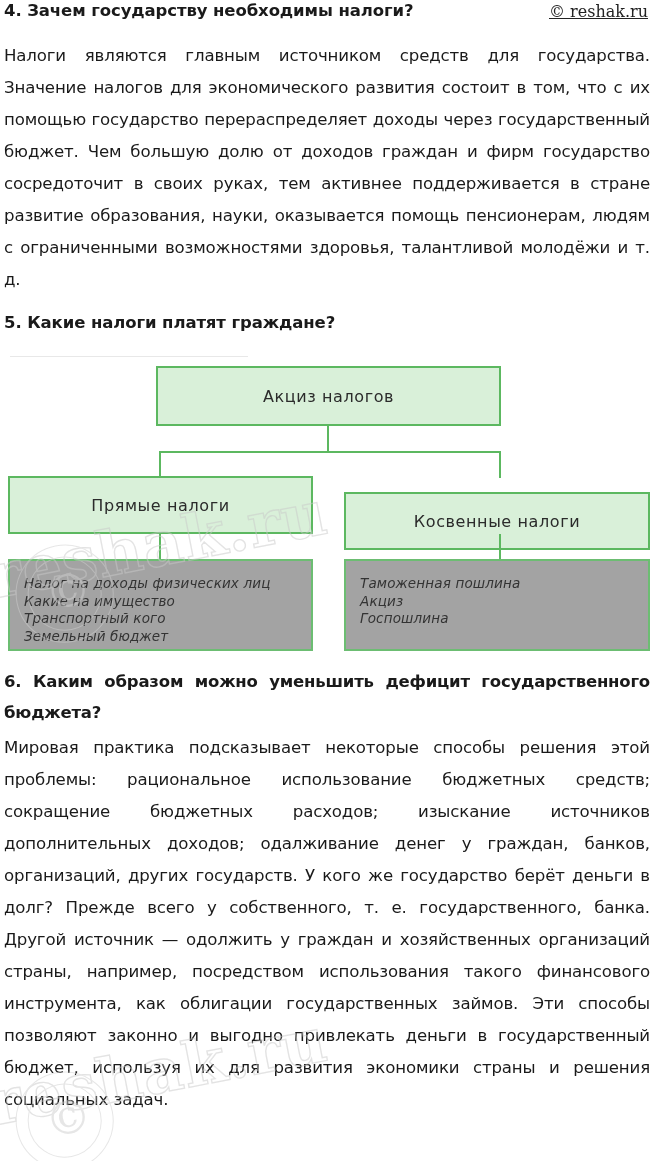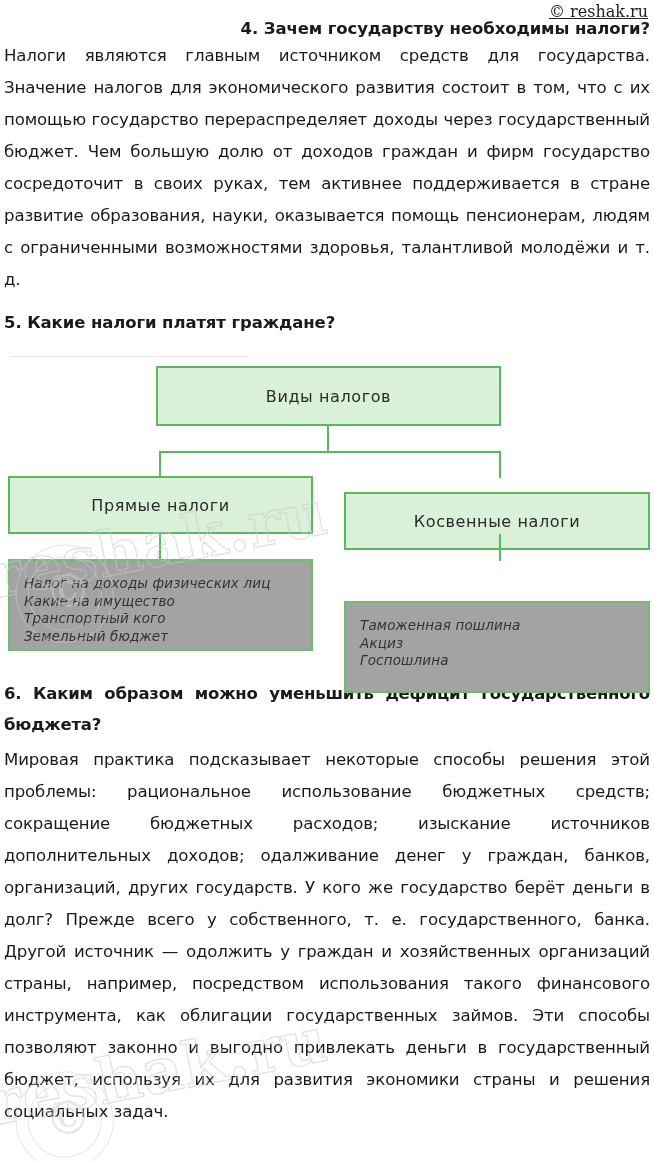--- a/index.html
+++ b/index.html
@@ -27,22 +27,21 @@
   .header-row {
     position: relative;
     height: 26px;
   }
   .q-heading {
     font-size: 16.5px;
     font-weight: bold;
     letter-spacing: -0.1px;
     line-height: 22px;
     margin: 0;
-    padding-top: 18px;
-    text-align: right;
+    padding-top: 0;
   }
   .copyright {
     position: absolute;
     right: 2px;
     top: 2px;
     font-family: "DejaVu Serif", "Liberation Serif", serif;
     font-size: 16px;
     color: #222;
     white-space: nowrap;
     text-decoration: underline;
@@ -66,21 +65,21 @@
     font-weight: bold;
     line-height: 29px;
     margin: 12px 0 17px 0;
     letter-spacing: -0.1px;
   }
 
   .q-heading-block {
     font-size: 16.5px;
     font-weight: bold;
     line-height: 31px;
-    margin: 24px 0 2px 0;
+    margin: 12px 0 2px 0;
     letter-spacing: -0.2px;
     text-align: justify;
     text-align-last: left;
   }
 
   
   .diagram-wrap {
     position: relative;
     width: 650px;
     height: 300px;
@@ -116,21 +115,21 @@
 
   .leafbox {
     position: absolute;
     box-sizing: border-box;
     background: #a3a3a3;
     border: 2px solid #6cbd72;
     padding: 14px 0 0 14px;
     font-style: italic;
   }
   .leafbox-left  { left: 4px;   top: 205px; width: 305px; height: 92px; }
-  .leafbox-right { left: 340px; top: 205px; width: 306px; height: 92px; margin-top: 42px; }
+  .leafbox-right { left: 340px; top: 205px; width: 306px; height: 92px; }
   .leaf-item {
     font-size: 13.5px;
     line-height: 17.5px;
     color: #333;
     letter-spacing: 0.15px;
     white-space: nowrap;
   }
 
   
   .conn {
@@ -185,21 +184,21 @@
   </div>
 
   <p class="body-par">Налоги являются главным источником средств для государства. Значение налогов для экономического развития состоит в том, что с их помощью государство перераспределяет доходы через государственный бюджет. Чем большую долю от доходов граждан и фирм государство сосредоточит в своих руках, тем активнее поддерживается в стране развитие образования, науки, оказывается помощь пенсионерам, людям с ограниченными возможностями здоровья, талантливой молодёжи и т. д.</p>
 
   <div class="q-heading2">5. Какие налоги платят граждане?</div>
 
   <div class="diagram-wrap">
     <div class="rule"></div>
 
     <div class="node node-root">
-      <span class="node-label">Виды налогов</span>
+      <span class="node-label">Акциз налогов</span>
     </div>
 
     <div class="conn conn-v-root"></div>
     <div class="conn conn-h-split"></div>
     <div class="conn conn-v-left"></div>
     <div class="conn conn-v-right"></div>
 
     <div class="node node-left">
       <span class="node-label">Прямые налоги</span>
     </div>

